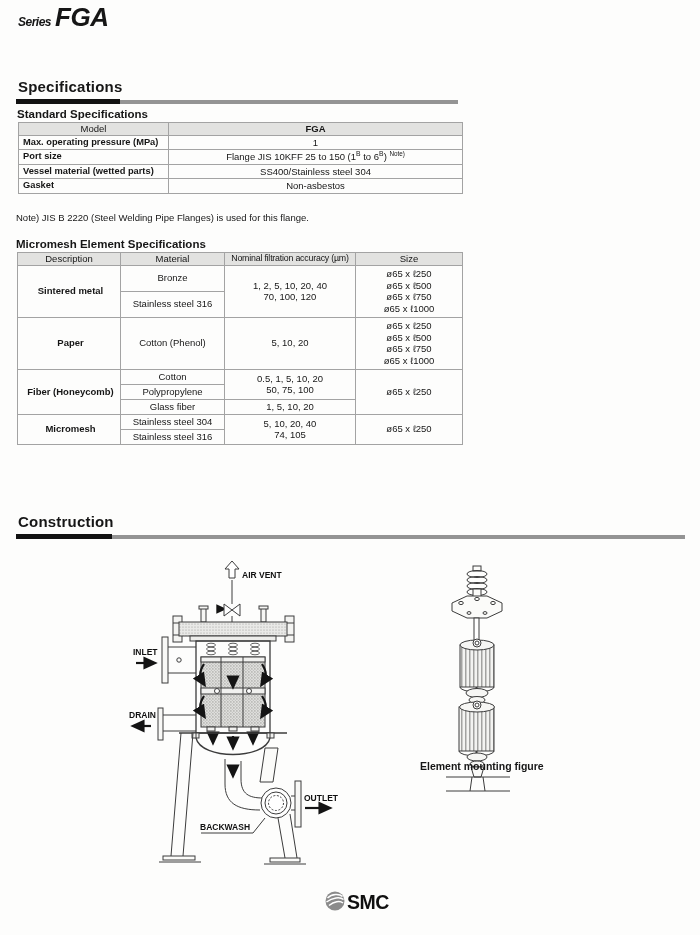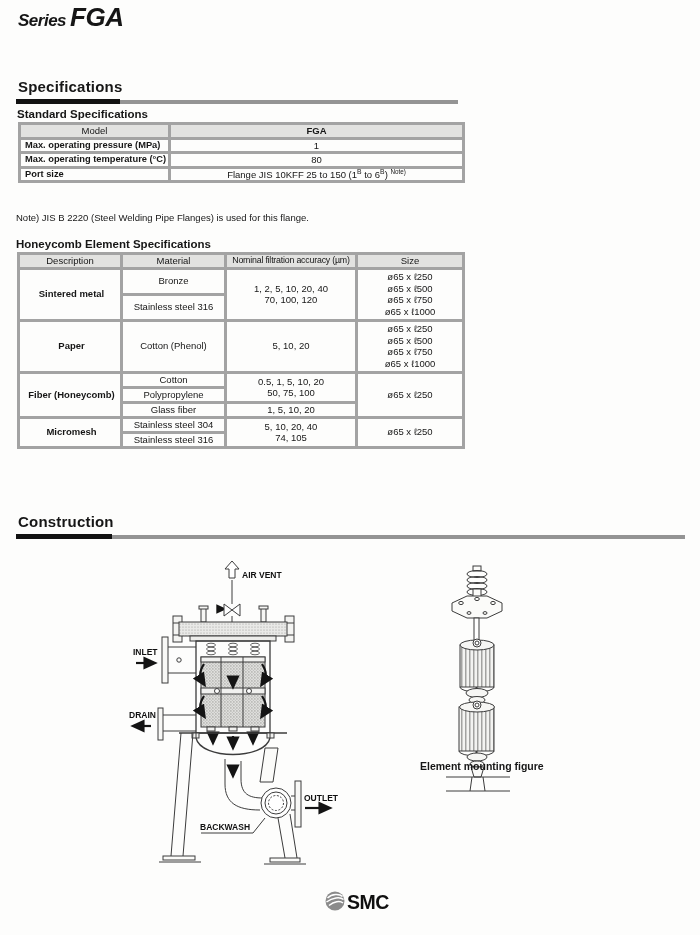--- a/index.html
+++ b/index.html
@@ -1,33 +1,33 @@
 <!DOCTYPE html>
 <html><head>
 <meta charset="utf-8">
 <style>
   html,body{margin:0;padding:0;}
   body{width:700px;height:935px;background:#fdfdfc;font-family:"Liberation Sans",sans-serif;color:#161616;}
   .page{position:relative;width:700px;height:935px;overflow:hidden;}
 
   
   .title{position:absolute;left:18px;top:2px;font-style:italic;font-weight:900;white-space:nowrap;letter-spacing:-0.5px;}
-  .title .series{font-size:17px;}
+  .title .series{font-size:12px;}
   .title .model{font-size:26px;margin-left:4px;}
 
   
   h2.sec{position:absolute;margin:0;font-size:15px;font-weight:bold;letter-spacing:0.2px;}
   .rule{position:absolute;height:5px;}
   .rule .black{position:absolute;left:0;top:0;height:5px;background:#121212;}
   .rule .gray{position:absolute;top:1px;height:3.5px;background:#949494;right:0;}
   h3.sub{position:absolute;margin:0;font-size:11.5px;font-weight:bold;}
 
   
   table{border-collapse:collapse;table-layout:fixed;font-size:9.5px;line-height:11.5px;}
-  td,th{border:3px solid #a3a3a3;padding:0 3px;text-align:center;vertical-align:middle;overflow:hidden;}
+  td,th{border:1px solid #a3a3a3;padding:0 3px;text-align:center;vertical-align:middle;overflow:hidden;}
   .tbl{position:absolute;}
   .tbl table{width:100%;}
   .tbl th{background:#e2e2e0;font-weight:normal;}
   .tbl .outer{border:1.5px solid #333;}
   
   #std-table{left:18px;top:122px;width:444px;}
   #std-table col.c1{width:150px;} #std-table col.c2{width:294px;}
   #std-table tr{height:14.5px;}
   #std-table tr.hdr{height:12px;}
   #std-table td.lbl{text-align:left;font-weight:bold;padding-left:4px;white-space:nowrap;font-size:9.3px;}
@@ -79,34 +79,38 @@
       <tbody>
           <tr class="hdr">
         <th>Model</th>
         <th class="fga">FGA</th>
       </tr>
       <tr>
         <td class="lbl">Max. operating pressure (MPa)</td>
         <td>1</td>
       </tr>
       <tr>
-        <td class="lbl">Max. operating temperature (°C)</td>
-        <td>80</td>
-      </tr>
-      <tr>
         <td class="lbl">Port size</td>
         <td><span>Flange JIS 10KFF 25 to 150 (1</span><sup>B</sup><span> to 6</span><sup>B</sup><span>) </span><sup class="note-sup">Note)</sup></td>
       </tr>
+      <tr>
+        <td class="lbl">Vessel material (wetted parts)</td>
+        <td>SS400/Stainless steel 304</td>
+      </tr>
+      <tr>
+        <td class="lbl">Gasket</td>
+        <td>Non-asbestos</td>
+      </tr>
     </tbody>
       </table>
   </div>
 
   <p class="note">Note) JIS B 2220 (Steel Welding Pipe Flanges) is used for this flange.</p>
 
-  <h3 class="sub" style="left:16px;top:238px;">Honeycomb Element Specifications</h3>
+  <h3 class="sub" style="left:16px;top:238px;">Micromesh Element Specifications</h3>
 
   <div class="tbl" id="app-table">
     <table class="outer">
       <colgroup>
           <col class="c1">
           <col class="c2">
           <col class="c3">
           <col class="c4">
         </colgroup>
       <tbody>

